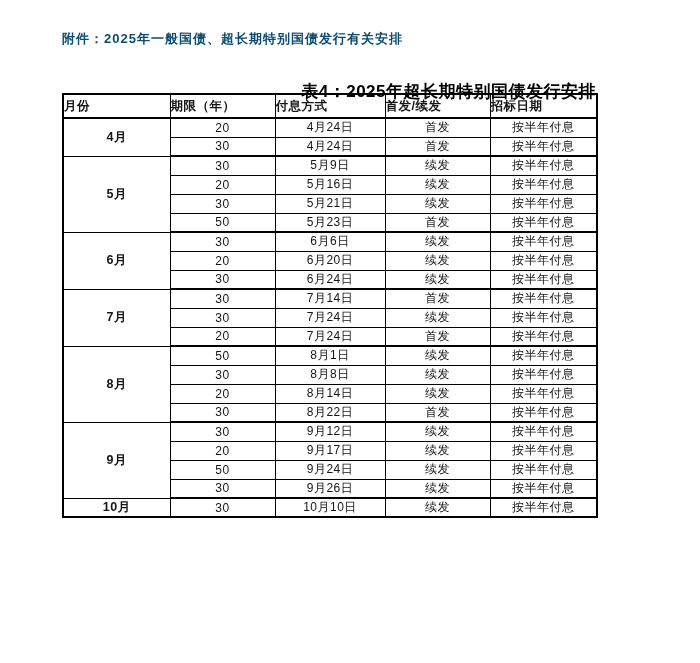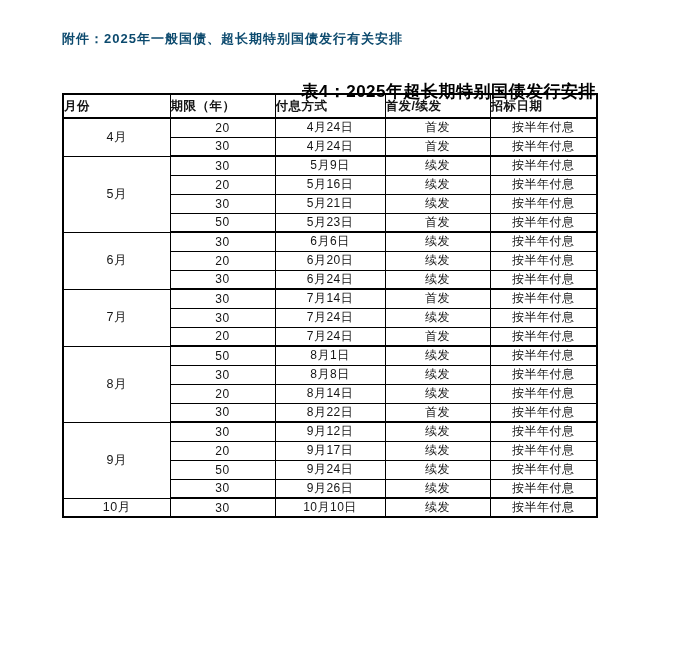--- a/index.html
+++ b/index.html
@@ -63,21 +63,21 @@
   }
   .bond-table td {
     border: 1px solid #000000;
     height: 19px;
     text-align: center;
     vertical-align: middle;
     font-weight: normal;
     letter-spacing: 0.5px;
   }
   .bond-table tr.group-end td { border-bottom: 2px solid #000000; }
-  .bond-table td.month-cell { font-size: 12.5px; }
+  .bond-table td.month-cell { font-size: 12.5px; font-weight: bold; }
 </style>
 </head>
 <body>
 
 <div class="page">
 
   <div class="attachment-line">附件：2025年一般国债、超长期特别国债发行有关安排</div>
 
   <div class="table-title">表4：2025年超长期特别国债发行安排</div>
 

